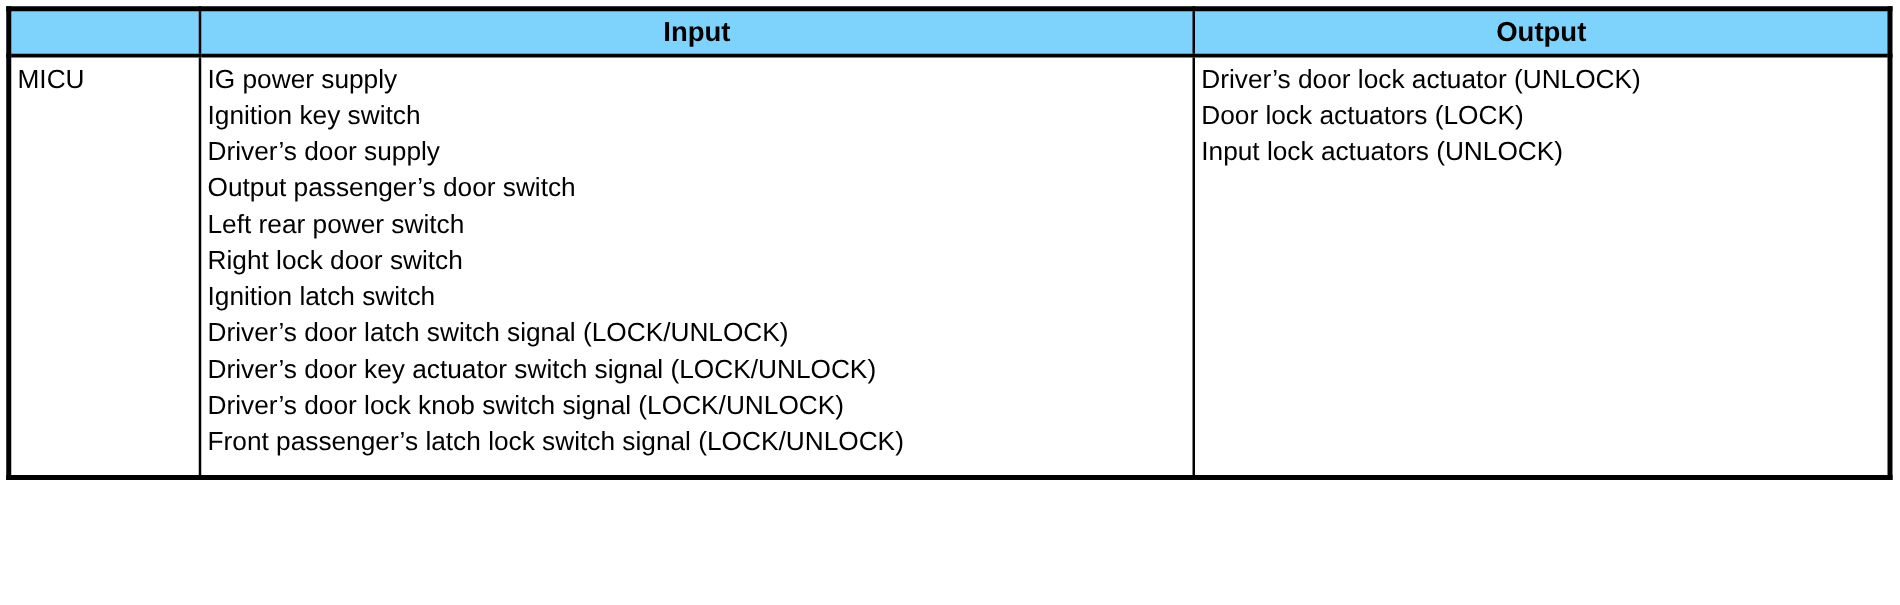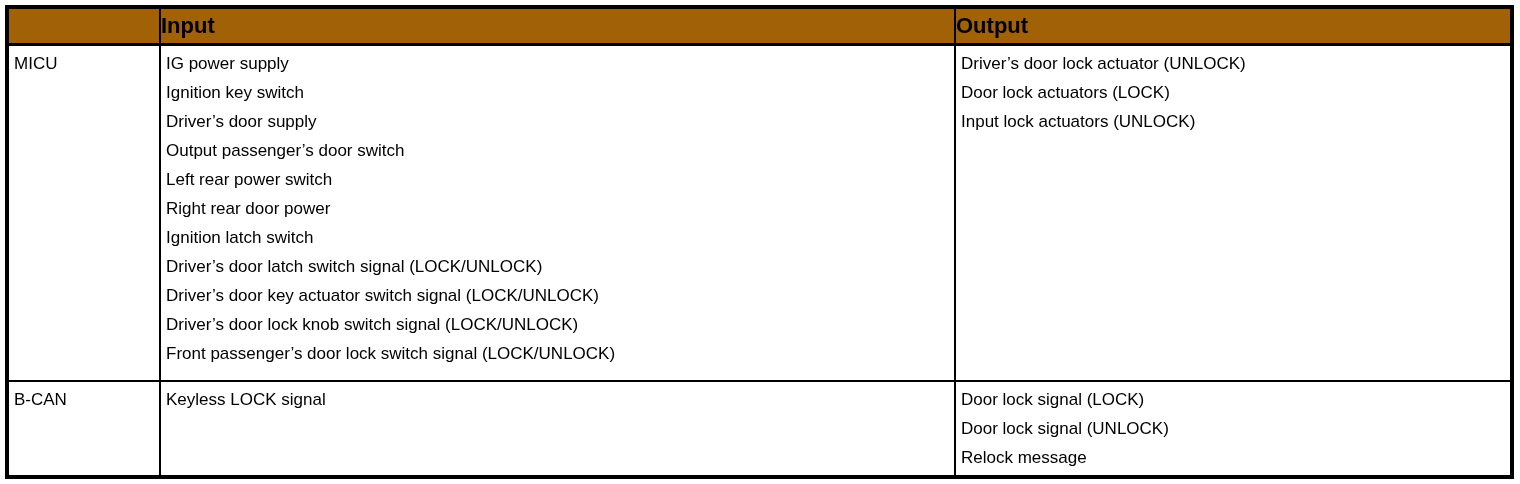--- a/index.html
+++ b/index.html
@@ -26,30 +26,30 @@
     color: #000000;
   }
   col.c1 { width: 153px; }
   col.c2 { width: 795px; }
   col.c3 { width: 557px; }
   table.io-table th {
     border: 2px solid #000000;
     border-bottom: 3px solid #000000;
     font-size: 22px;
     font-weight: bold;
-    text-align: left;
+    text-align: center;
     vertical-align: middle;
     height: 34px;
     padding: 0;
-    background: #a16207;
+    background: #7dd3fc;
   }
   table.io-table td {
     border: 2px solid #000000;
     vertical-align: top;
-    font-size: 17px;
+    font-size: 21px;
     line-height: 29px;
     padding: 3px 4px 0 5px;
     background: #ffffff;
     overflow: hidden;
   }
   tr.row-micu td { height: 331px; }
   tr.row-bcan td { height: 90px; }
   .line { white-space: nowrap; }
 </style>
 </head>
@@ -73,41 +73,28 @@
       <tr class="row-micu">
         <td>
           <div class="line">MICU</div>
         </td>
         <td>
           <div class="line">IG power supply</div>
           <div class="line">Ignition key switch</div>
           <div class="line">Driver’s door supply</div>
           <div class="line">Output passenger’s door switch</div>
           <div class="line">Left rear power switch</div>
-          <div class="line">Right rear door power</div>
+          <div class="line">Right lock door switch</div>
           <div class="line">Ignition latch switch</div>
           <div class="line">Driver’s door latch switch signal (LOCK/UNLOCK)</div>
           <div class="line">Driver’s door key actuator switch signal (LOCK/UNLOCK)</div>
           <div class="line">Driver’s door lock knob switch signal (LOCK/UNLOCK)</div>
-          <div class="line">Front passenger’s door lock switch signal (LOCK/UNLOCK)</div>
+          <div class="line">Front passenger’s latch lock switch signal (LOCK/UNLOCK)</div>
         </td>
         <td>
           <div class="line">Driver’s door lock actuator (UNLOCK)</div>
           <div class="line">Door lock actuators (LOCK)</div>
           <div class="line">Input lock actuators (UNLOCK)</div>
         </td>
       </tr>
-      <tr class="row-bcan">
-        <td>
-          <div class="line">B-CAN</div>
-        </td>
-        <td>
-          <div class="line">Keyless LOCK signal</div>
-        </td>
-        <td>
-          <div class="line">Door lock signal (LOCK)</div>
-          <div class="line">Door lock signal (UNLOCK)</div>
-          <div class="line">Relock message</div>
-        </td>
-      </tr>
     </tbody>
   </table>
 </div>
 
 </body></html>

